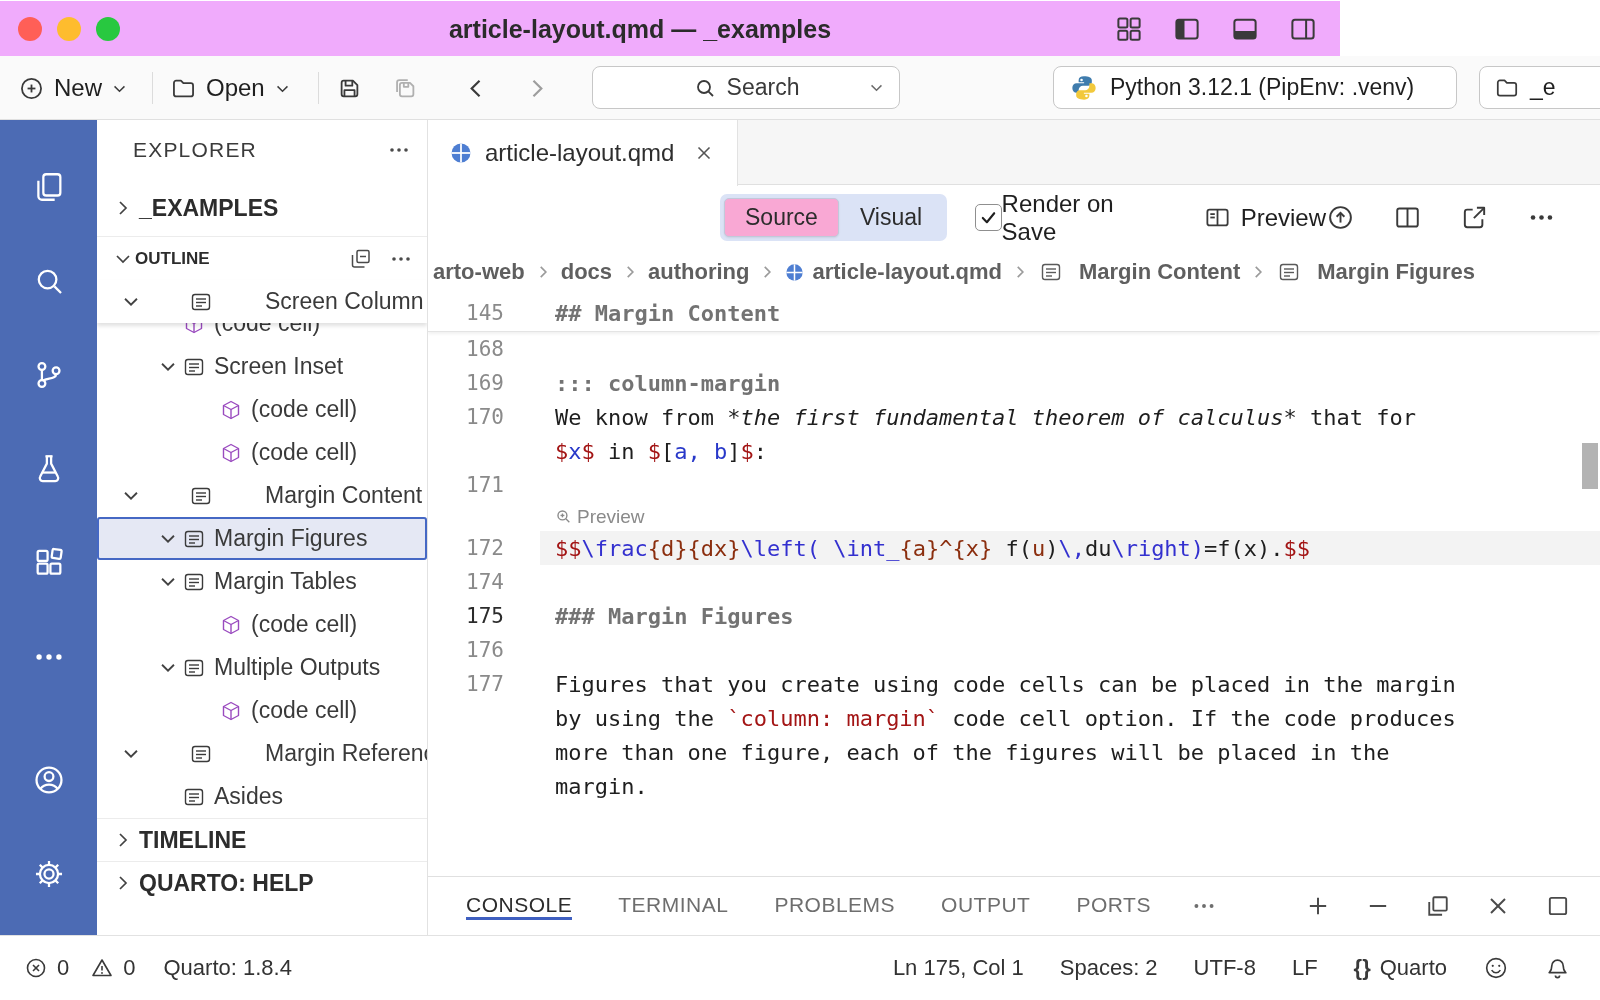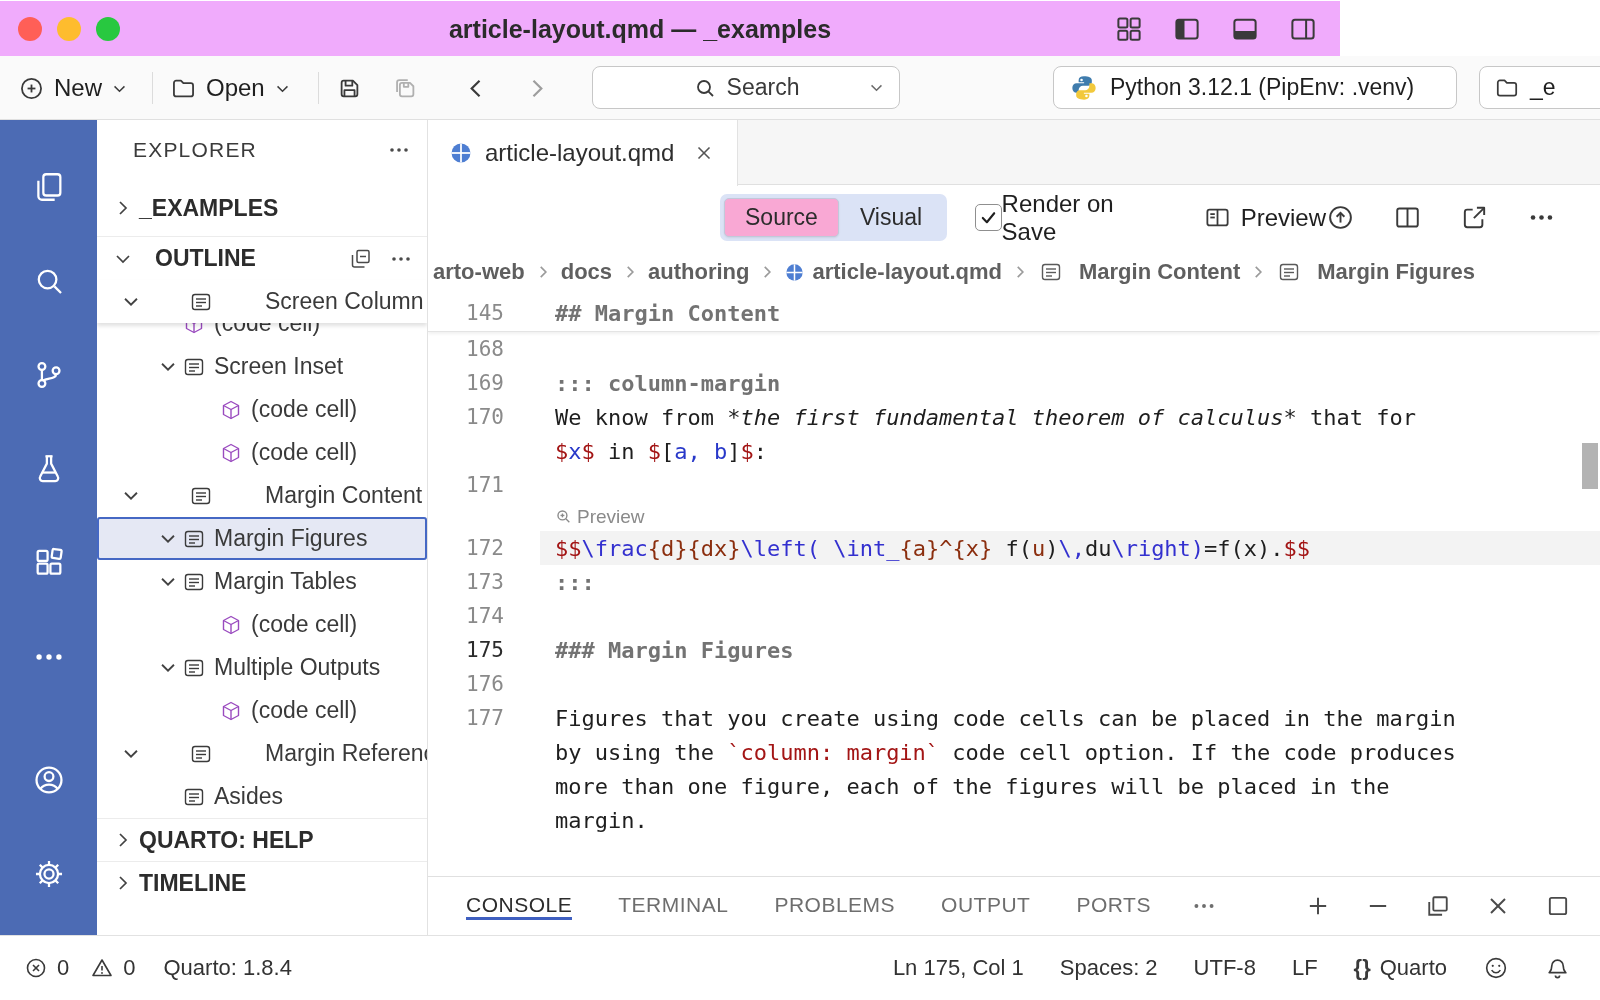--- a/index.html
+++ b/index.html
@@ -28,21 +28,21 @@
   
   .activitybar { position:absolute; left:0; top:120px; width:97px; height:815px; background:#4c6bb4; display:flex; flex-direction:column; align-items:center; padding:20px 0 14px 0; }
   .ab-item { width:97px; height:94px; display:flex; align-items:center; justify-content:center; }
   .ab-spacer { flex:1; }
 
   
   .sidebar { position:absolute; left:97px; top:120px; width:331px; height:815px; background:#fff; border-right:1px solid #e2e2e2; overflow:hidden; display:flex; flex-direction:column; }
   .explorer-header { height:60px; display:flex; align-items:center; padding:0 16px 0 36px; font-size:21px; letter-spacing:1.2px; color:#3b3b3b; }
   .spacer { flex:1; }
   .examples-row { height:56px; display:flex; align-items:center; gap:4px; padding-left:14px; font-size:23px; font-weight:700; color:#2c2c2c; }
-  .outline-header { height:44px; display:flex; align-items:center; gap:20px; padding:12px 14px; font-size:23px; font-weight:700; color:#2c2c2c; border-top:1px solid #ececec; }
+  .outline-header { height:44px; display:flex; align-items:center; gap:0; padding:12px 14px; font-size:17px; font-weight:700; color:#2c2c2c; border-top:1px solid #ececec; }
   .oh-actions { margin-left:auto; display:flex; gap:16px; align-items:center; }
   #outline-tree { flex:0 0 auto; }
   .tree-row { height:43px; display:flex; align-items:center; font-size:23px; color:#3a3a3a; white-space:nowrap; position:relative; }
   .lvl1 { padding-left:21px;gap:44px; } .lvl2 { padding-left:58px; } .lvl3 { padding-left:95px; }
   .chevsp { flex:0 0 26px; }
   .tchev { flex:0 0 26px; }
   .ticon { flex:0 0 22px; margin:0 9px 0 2px; }
   .tree-row.sticky { background:#fff; z-index:3; box-shadow:0 3px 4px rgba(0,0,0,.12); }
   .clip { height:22px; overflow:hidden; position:relative; z-index:1; }
   .clip .tree-row { margin-top:-21px; }
@@ -503,29 +503,29 @@
         </svg>
         <span class="tlabel">Asides</span>
       </div>
     </div>
   <div class="section-row">
     <span>
         <svg width="24" height="24" viewBox="0 0 24 24" fill="none" stroke="#424242" stroke-width="1.7">
           <polyline points="9,6 15,12 9,18"></polyline>
         </svg>
       </span>
-    <span>QUARTO: HELP</span>
+    <span>TIMELINE</span>
   </div>
   <div class="section-row">
     <span>
         <svg width="24" height="24" viewBox="0 0 24 24" fill="none" stroke="#424242" stroke-width="1.7">
           <polyline points="9,6 15,12 9,18"></polyline>
         </svg>
       </span>
-    <span>TIMELINE</span>
+    <span>QUARTO: HELP</span>
   </div>
 </div>
 
 <div class="tabbar">
   <div class="tab active">
     <span>
         <svg width="22" height="22" viewBox="0 0 20 20">
           <circle cx="10" cy="10" r="8.6" fill="#4e7ed2"></circle>
           <line x1="10" y1="1.4" x2="10" y2="18.6" stroke="#fff" stroke-width="1.6"></line>
           <line x1="1.4" y1="10" x2="18.6" y2="10" stroke="#fff" stroke-width="1.6"></line>
@@ -692,24 +692,20 @@
           <line x1="10.2" y1="10.2" x2="13.5" y2="13.5"></line>
           <line x1="7" y1="5.2" x2="7" y2="8.8"></line>
           <line x1="5.2" y1="7" x2="8.8" y2="7"></line>
         </svg>
         <span class="lens-label">Preview</span>
       </span>
     </div>
     <div class="code-row hl-row">
       <span class="gutter">172</span>
       <span class="line"><span class="tok-d">$$</span><span class="tok-k">\frac</span><span class="tok-a">{d}{dx}</span><span class="tok-k">\left(</span><span class="tok-p"> </span><span class="tok-k">\int_</span><span class="tok-a">{a}^{x}</span><span class="tok-p"> f(</span><span class="tok-a">u</span><span class="tok-p">)</span><span class="tok-k">\,</span><span class="tok-p">du</span><span class="tok-k">\right)</span><span class="tok-p">=f(x).</span><span class="tok-d">$$</span></span>
-    </div>
-    <div class="code-row">
-      <span class="gutter">173</span>
-      <span class="line"><span class="tok-h">:::</span></span>
     </div>
     <div class="code-row">
       <span class="gutter">174</span>
       <span class="line"></span>
     </div>
     <div class="code-row">
       <span class="gutter active">175</span>
       <span class="line"><span class="tok-h">### Margin Figures</span></span>
     </div>
     <div class="code-row">

